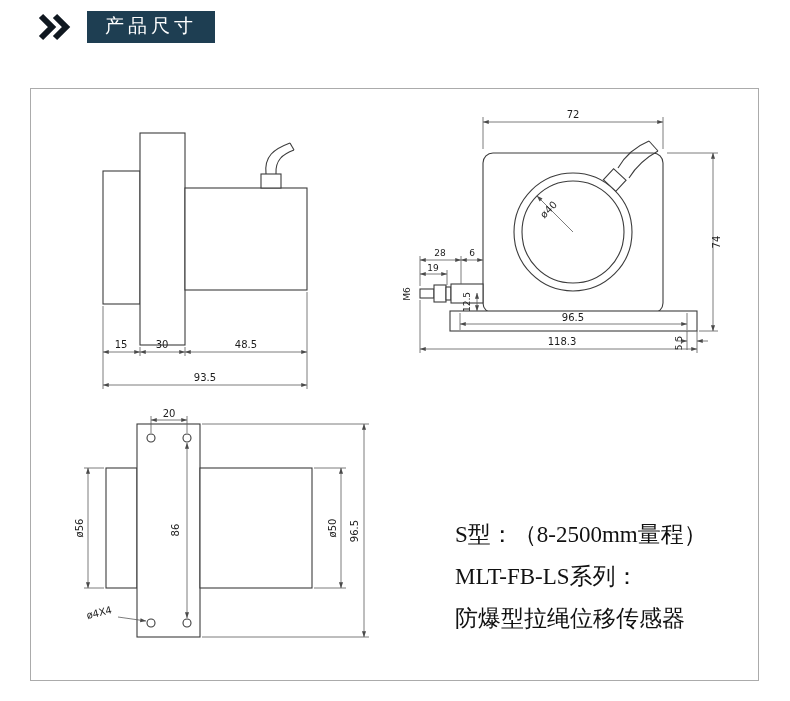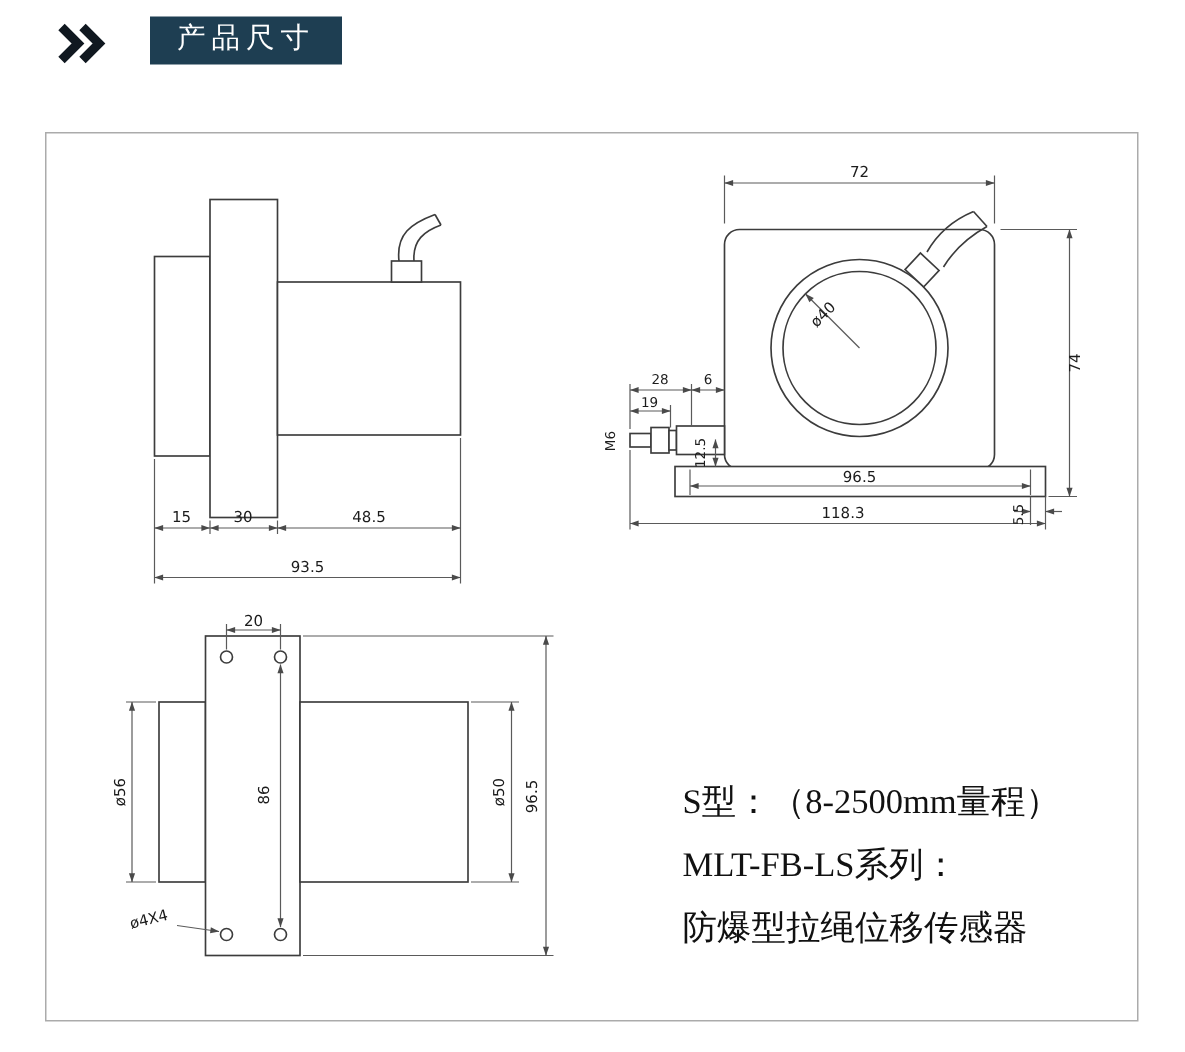--- a/index.html
+++ b/index.html
@@ -2,21 +2,21 @@
 <html><head>
 <meta charset="utf-8">
 <style>
   html,body { margin:0; padding:0; background:#ffffff; }
   .page {
     position:relative; width:790px; height:701px; background:#ffffff;
     font-family:"Liberation Sans", sans-serif; overflow:hidden;
   }
   .header-badge {
     position:absolute; top:11px; left:36px;
-    display:flex; align-items:flex-end; gap:24px;
+    display:flex; align-items:center; gap:11px;
   }
   .badge-label {
     background:#1e3e52; color:#ffffff;
     font-family:"Liberation Serif", serif;
     font-size:19px; letter-spacing:4px;
     padding:3px 18px 5px 18px; line-height:24px;
   }
   .drawing-panel {
     position:absolute; left:30px; top:88px;
     width:727px; height:591px;

